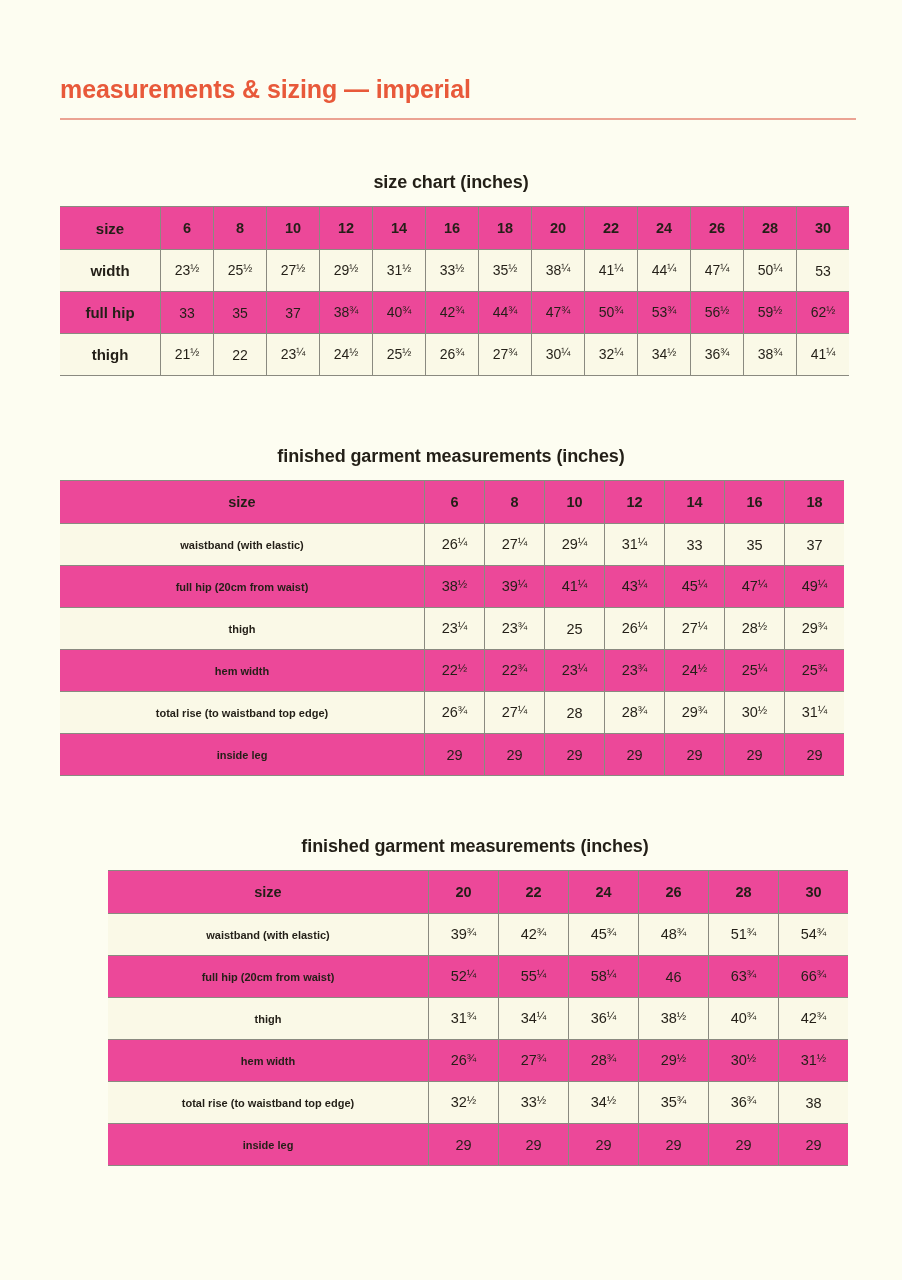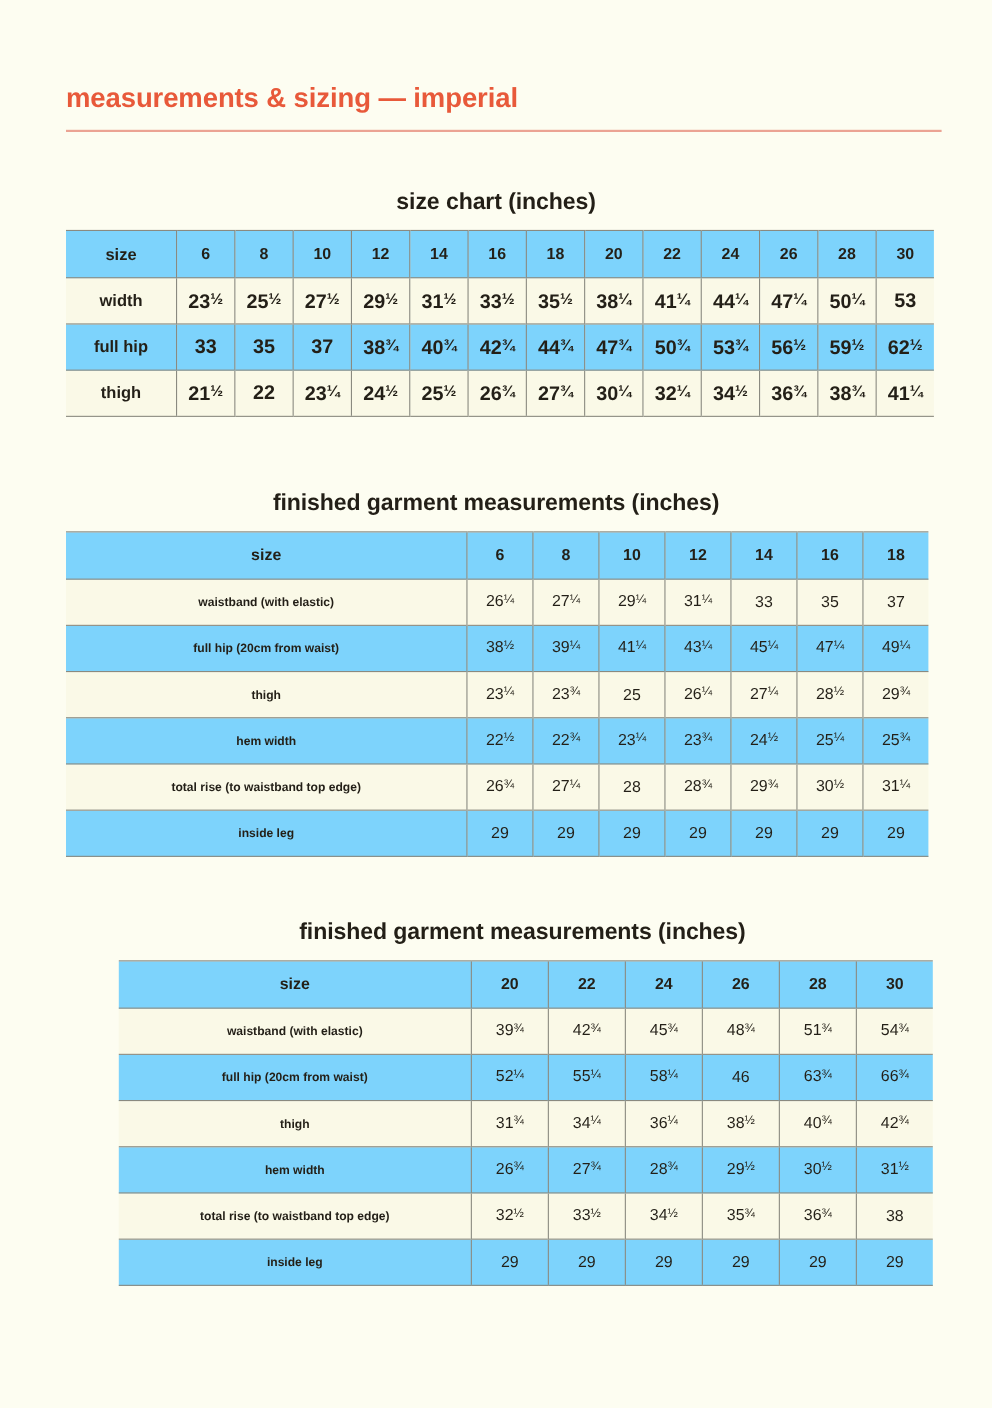--- a/index.html
+++ b/index.html
@@ -42,21 +42,21 @@
     height: 2px;
     background: #eba393;
     width: 100%;
   }
 
   
   .section {
     position: absolute;
   }
   .section-title {
-    font-size: 21px;
+    font-size: 18px;
     font-weight: bold;
     color: #231f17;
     text-align: center;
     margin-bottom: 13px;
     letter-spacing: -0.1px;
   }
 
   table {
     border-collapse: collapse;
     width: 100%;
@@ -77,21 +77,21 @@
   }
   table tr:last-child > * {
     border-bottom: 1.3px solid #8a8a80;
   }
 
   
   .vsep {
     border-left: 1.3px solid #8a8a80;
   }
 
-  .row-shade-a { background: #7dd3fc; }
+  .row-shade-a { background: #ec4899; }
   .row-shade-b { background: #faf9e7; }
 
   .hdr-cell {
     font-weight: bold;
     font-size: 14.5px;
     height: 45px;
   }
   .label-cell {
     font-weight: bold;
     font-size: 11px;
@@ -105,21 +105,21 @@
     left: 60px;
     top: 172px;
     width: 782px;
   }
   #sec-size-chart .label-cell,
   #sec-size-chart .hdr-cell.lbl {
     font-size: 15px;
   }
   #sec-size-chart td { height: 41px; }
   #sec-size-chart .hdr-cell { height: 42px; }
-  #sec-size-chart .val-cell { font-size: 18px; font-weight: bold; }
+  #sec-size-chart .val-cell { font-size: 14px; }
 
   
   #sec-fgm-a {
     left: 60px;
     top: 446px;
     width: 782px;
   }
   #sec-fgm-a td { height: 41px; }
   #sec-fgm-a .hdr-cell { height: 42px; }
 

